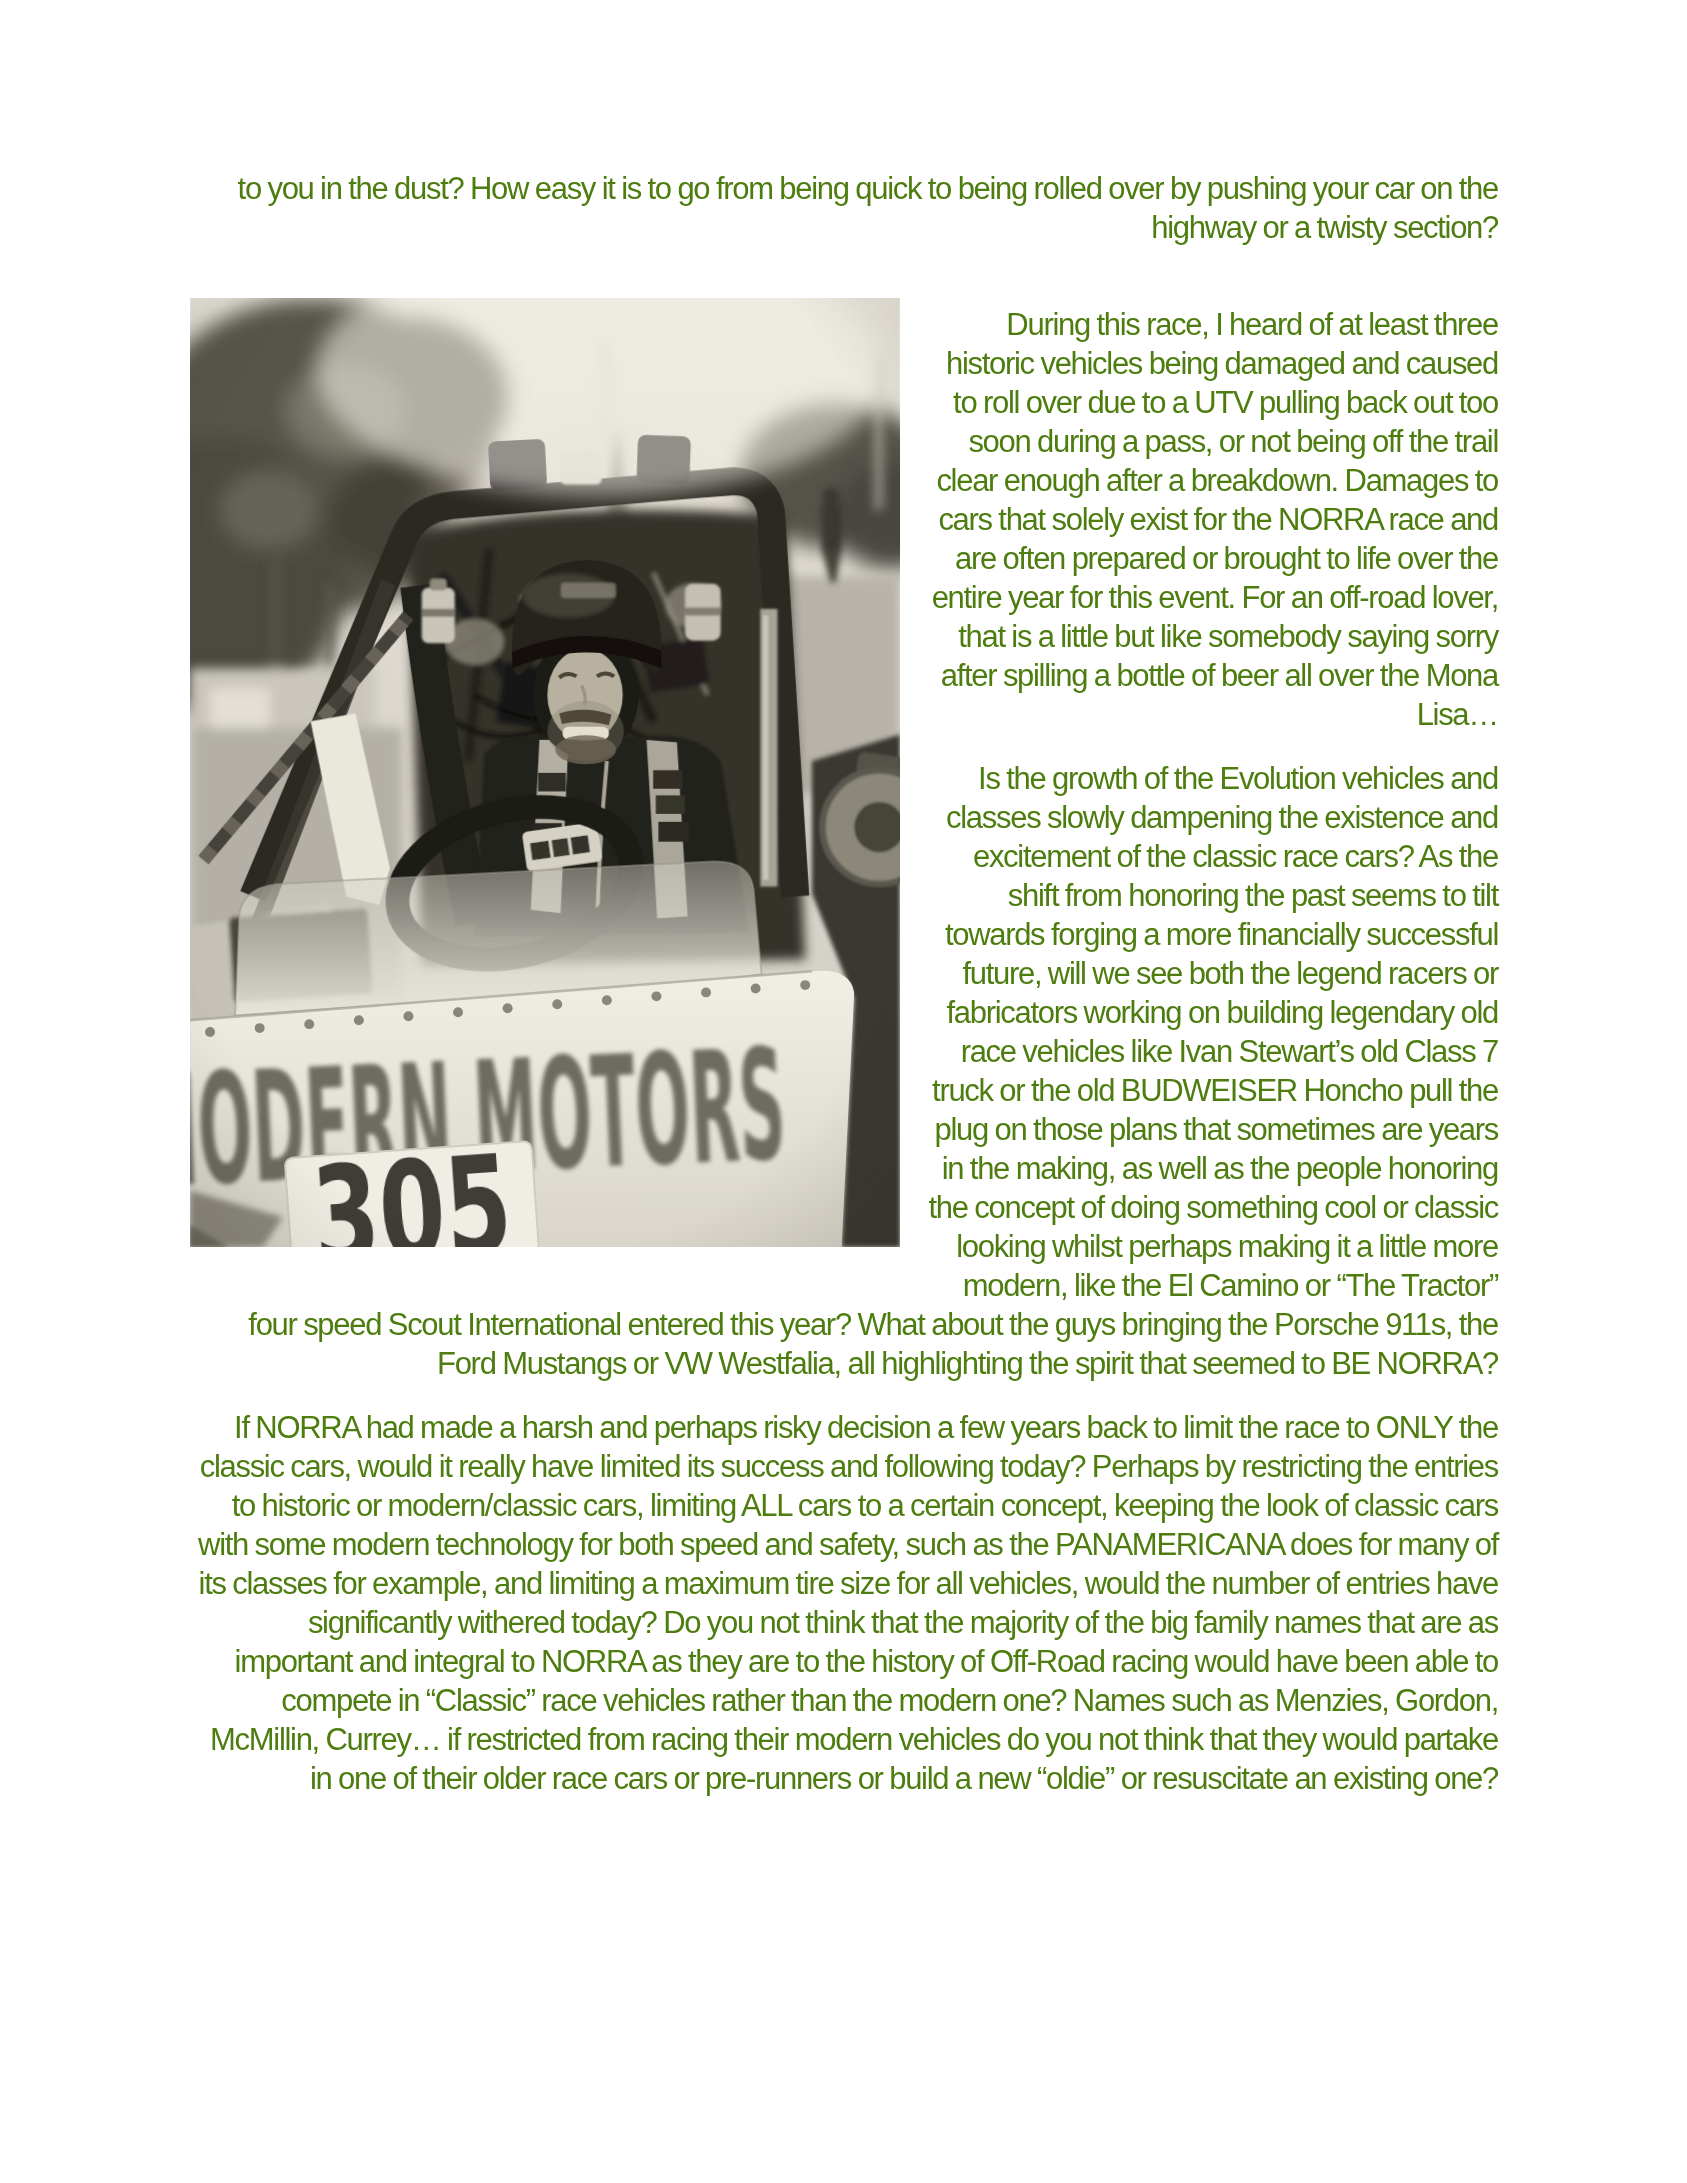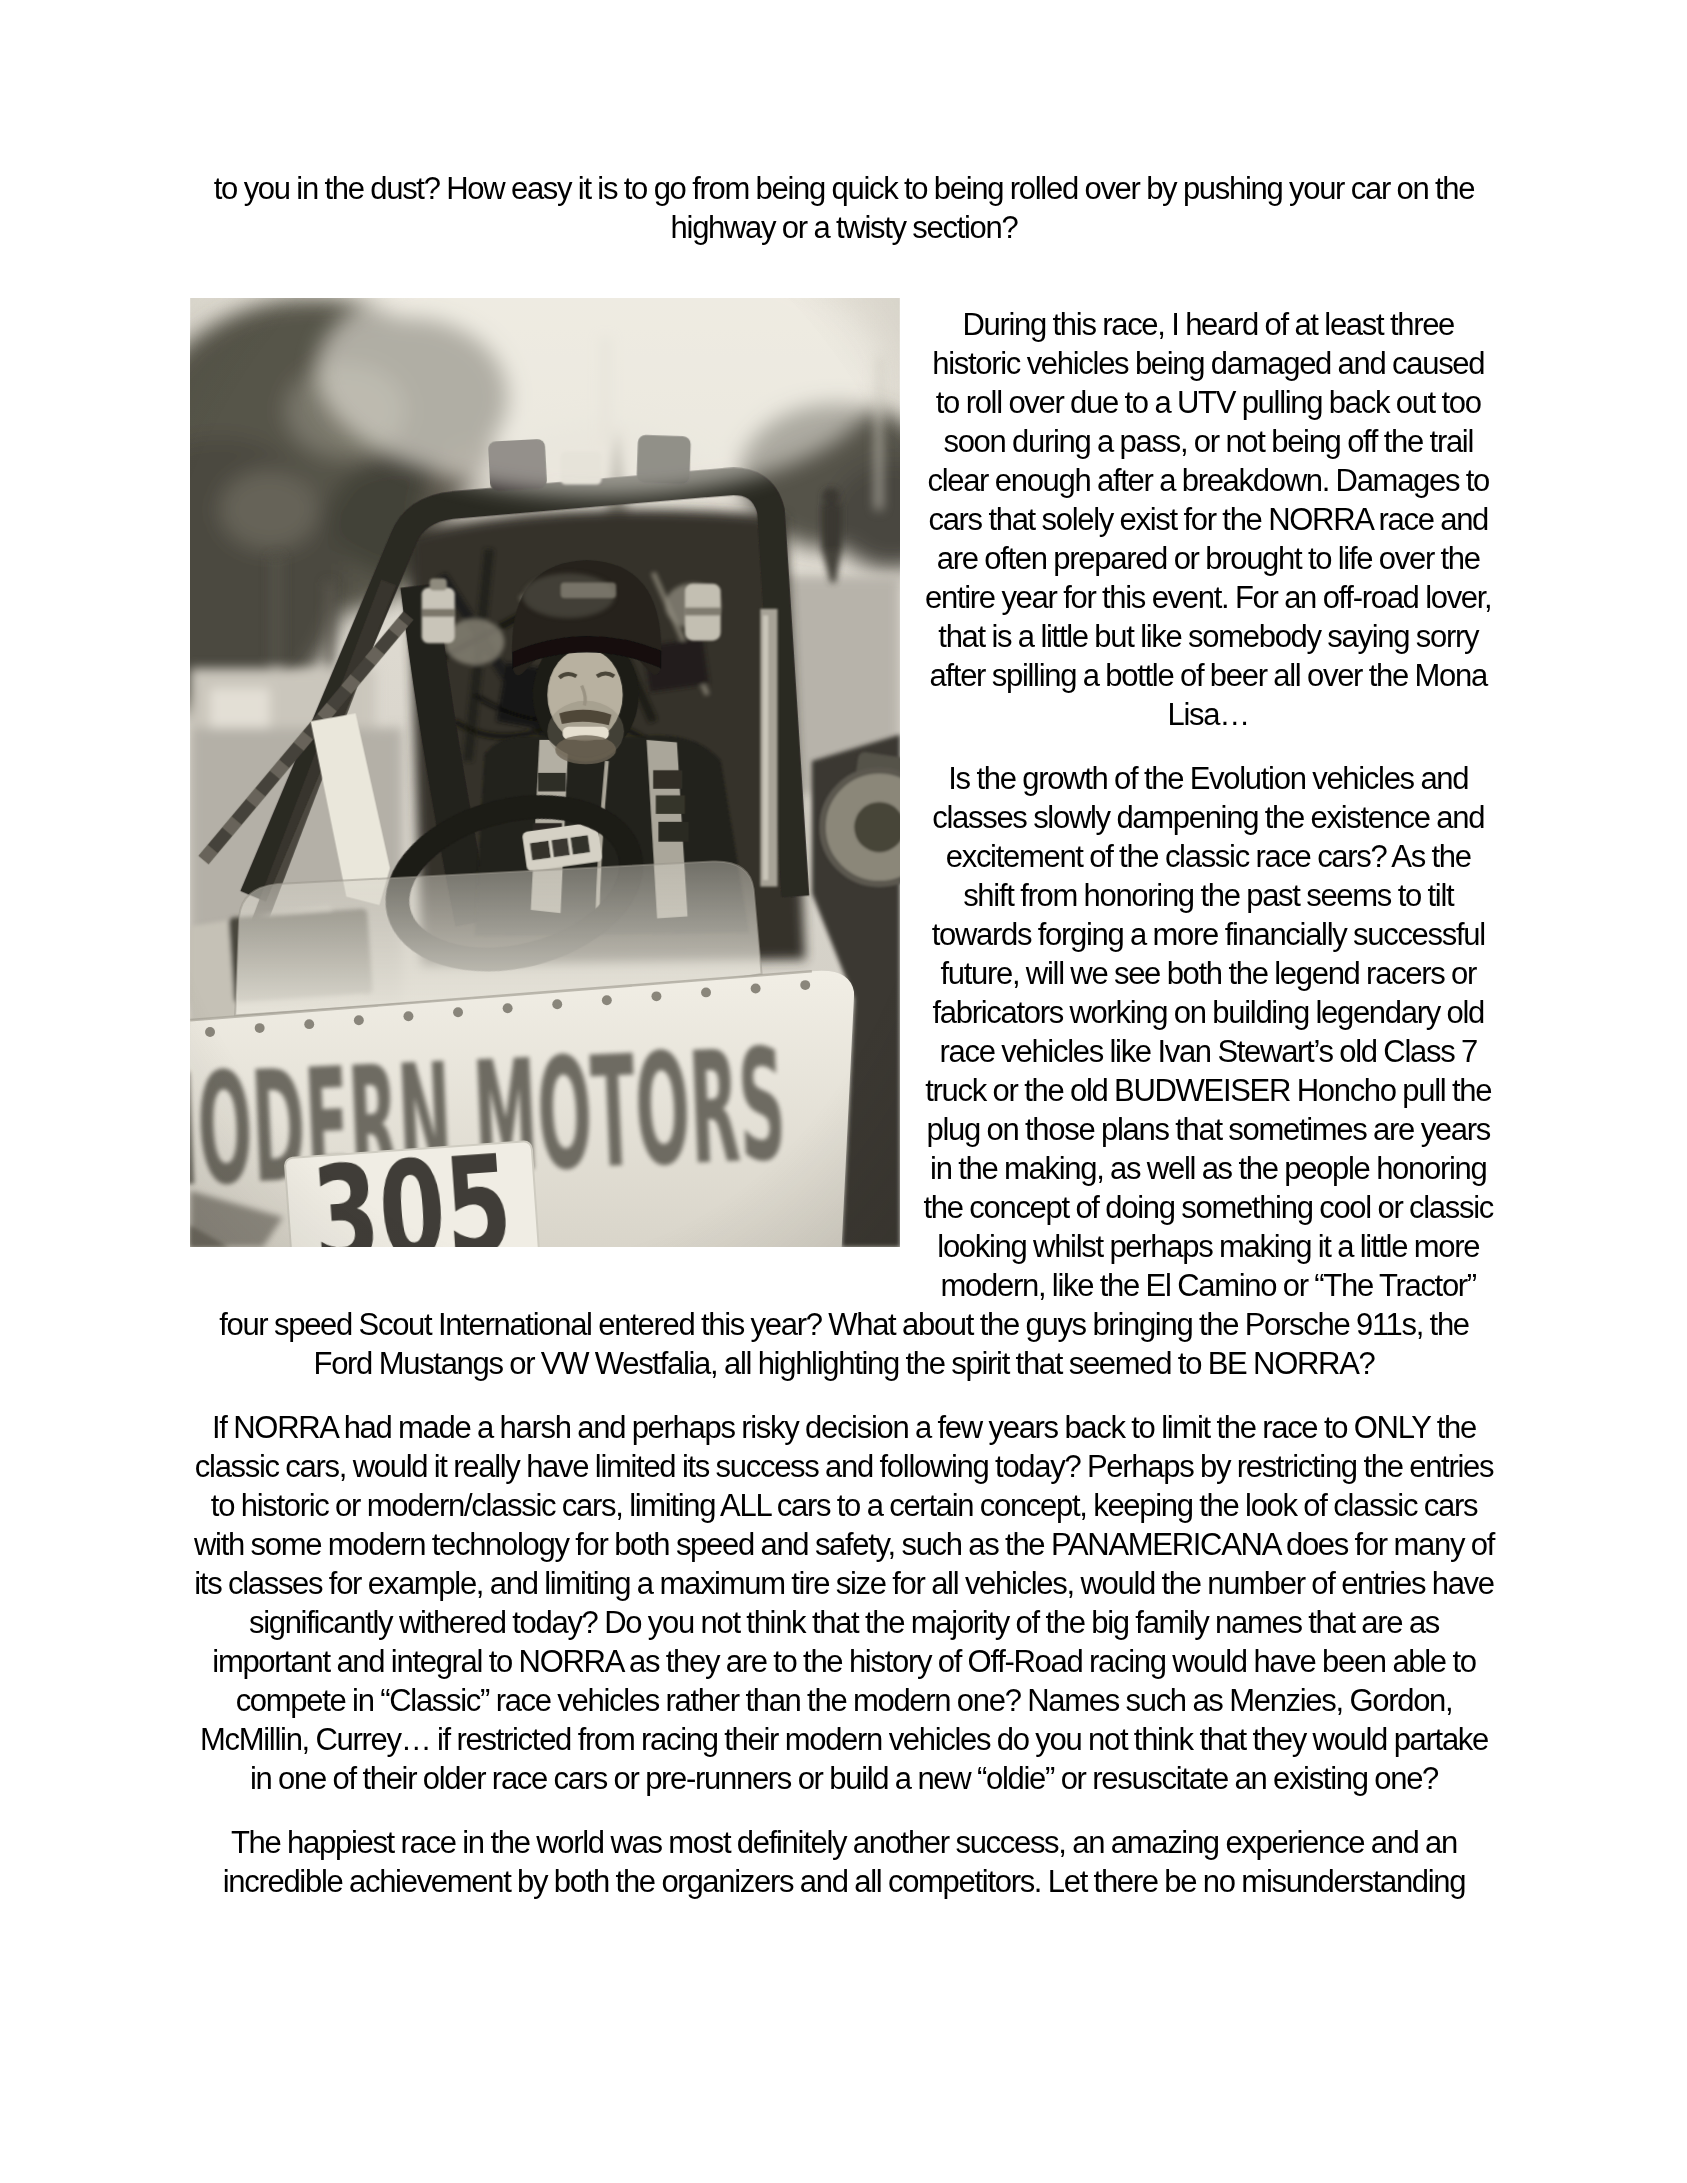--- a/index.html
+++ b/index.html
@@ -1,21 +1,21 @@
 <!DOCTYPE html>
 <html style="font-size:10.6px"><head>
 <meta charset="utf-8">
 <style>
   html,body{margin:0;padding:0;}
   body{width:1687px;height:2183px;background:#ffffff;overflow:hidden;}
   .page{position:relative;width:1687px;height:2183px;background:#ffffff;
         font-family:"Liberation Sans", sans-serif;}
   .content{position:absolute;left:190px;top:169px;width:1308px;}
   .content p{margin:0 0 25px 0;font-size:31px;line-height:39px;
-             letter-spacing:-1.3px;word-spacing:-0.7px;color:#000000;text-align:center;}
+             letter-spacing:-1.3px;word-spacing:-0.7px;color:#4d7c0f;text-align:right;}
   .content p.lead{margin-bottom:58px;}
   figure.photo-float{float:left;width:710px;height:949px;
                      margin:-6.6px 18.5px 34px 0;padding:0;border:none;}
   figure.photo-float svg{display:block;width:710px;height:949px;}
   .sign-letters{font-family:"DejaVu Sans", sans-serif;font-weight:700;}
   .plate-digits{font-family:"DejaVu Sans", sans-serif;font-weight:700;}
 </style>
 </head>
 <body>
 
@@ -225,17 +225,16 @@
         <rect x="0" y="0" width="1073" height="1435" fill="url(#vigG)"></rect>
       </svg>
     </figure>
 
     <p>During this race, I heard of at least three historic vehicles being damaged and caused to roll over due to a UTV pulling back out too soon during a pass, or not being off the trail clear enough after a breakdown. Damages to cars that solely exist for the NORRA race and are often prepared or brought to life over the entire year for this event. For an off-road lover, that is a little but like somebody saying sorry after spilling a bottle of beer all over the Mona Lisa…</p>
 
     <p>Is the growth of the Evolution vehicles and classes slowly dampening the existence and excitement of the classic race cars? As the shift from honoring the past seems to tilt towards forging a more financially successful future, will we see both the legend racers or fabricators working on building legendary old race vehicles like Ivan Stewart’s old Class 7 truck or the old BUDWEISER Honcho pull the plug on those plans that sometimes are years in the making, as well as the people honoring the concept of doing something cool or classic looking whilst perhaps making it a little more modern, like the El Camino or “The Tractor” four speed Scout International entered this year? What about the guys bringing the Porsche 911s, the Ford Mustangs or VW Westfalia, all highlighting the spirit that seemed to BE NORRA?</p>
 
     <p>If NORRA had made a harsh and perhaps risky decision a few years back to limit the race to ONLY the classic cars, would it really have limited its success and following today? Perhaps by restricting the entries to historic or modern/classic cars, limiting ALL cars to a certain concept, keeping the look of classic cars with some modern technology for both speed and safety, such as the PANAMERICANA does for many of its classes for example, and limiting a maximum tire size for all vehicles, would the number of entries have significantly withered today? Do you not think that the majority of the big family names that are as important and integral to NORRA as they are to the history of Off-Road racing would have been able to compete in “Classic” race vehicles rather than the modern one? Names such as Menzies, Gordon, McMillin, Currey… if restricted from racing their modern vehicles do you not think that they would partake in one of their older race cars or pre-runners or build a new “oldie” or resuscitate an existing one?</p>
 
-    <p>The happiest race in the world was most definitely another success, an amazing experience and an incredible achievement by both the organizers and all competitors. Let there be no misunderstanding</p>
 
   </div>
 </div>
 
 
 </body></html>

